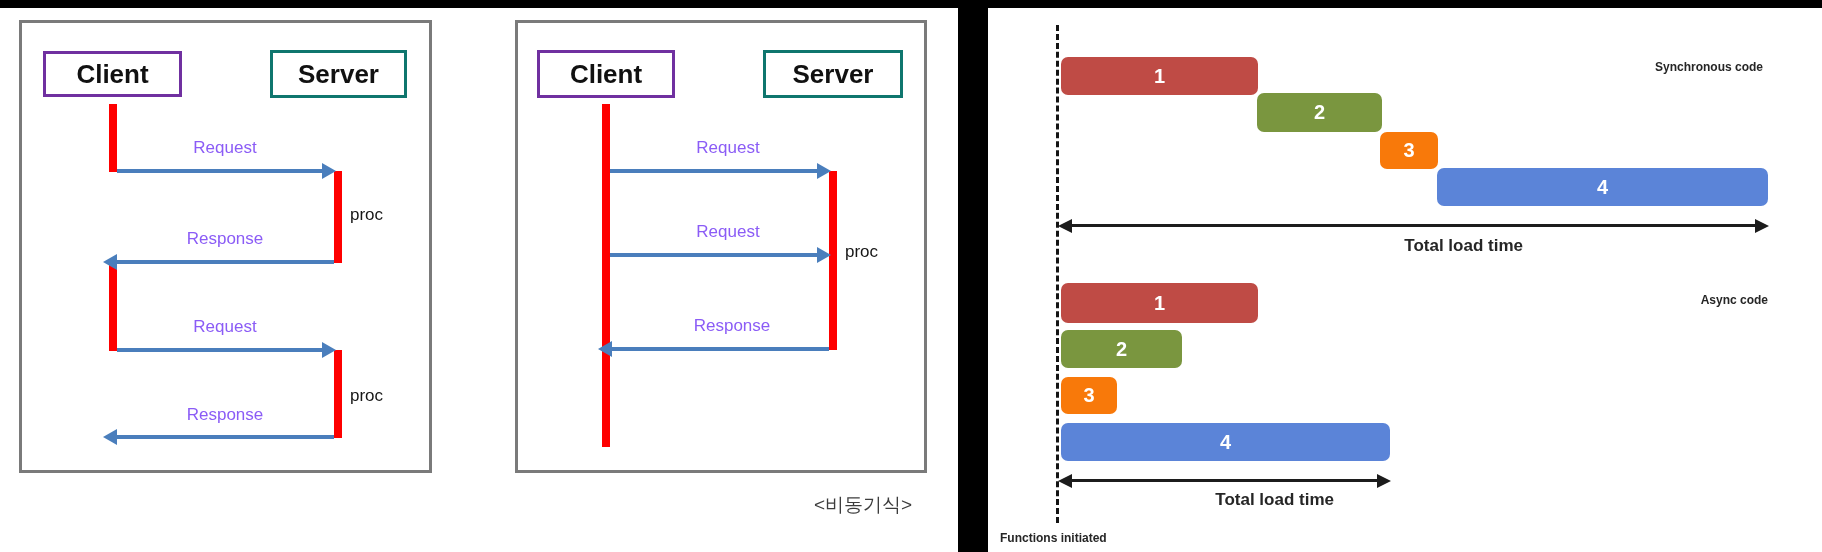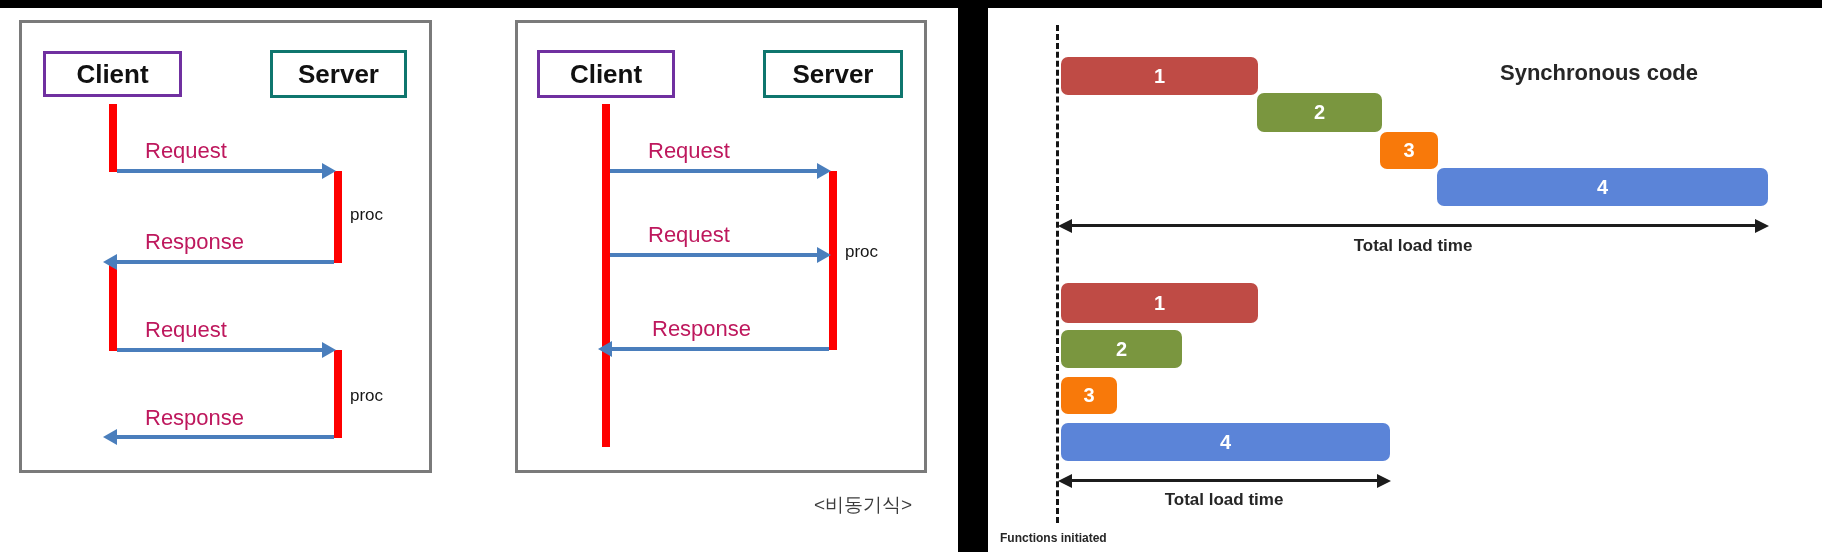--- a/index.html
+++ b/index.html
@@ -10,37 +10,37 @@
   
   .seq-frame{border:3px solid #7a7a7a;background:#ffffff;box-sizing:border-box;}
   .actor{background:#ffffff;box-sizing:border-box;display:flex;align-items:center;justify-content:center;
          font-weight:bold;font-size:26px;color:#111;letter-spacing:0px;}
   .actor.client{border:3px solid #7030a0;}
   .actor.server{border:3px solid #0f766e;}
   .redbar{width:8px;background:#fe0000;}
   .bline{height:4px;background:#4a7ebc;}
   .bhead-r{width:0;height:0;border-top:8px solid transparent;border-bottom:8px solid transparent;border-left:14px solid #4a7ebc;}
   .bhead-l{width:0;height:0;border-top:8px solid transparent;border-bottom:8px solid transparent;border-right:14px solid #4a7ebc;}
-  .msg{font-size:22px;color:#be185d;text-align:left;width:160px;}
+  .msg{font-size:17px;color:#8b5cf6;text-align:center;width:160px;}
   .proc{font-size:17px;color:#161616;}
   .cap{font-size:19px;color:#3d3d3d;text-align:center;width:190px;}
   
   .dashline{border-left:3px dashed #141414;}
   .gbar{height:38px;border-radius:7px;color:#ffffff;font-weight:bold;font-size:20px;
         display:flex;align-items:center;justify-content:center;box-sizing:border-box;}
   .gbar.c1{background:#bf4b45;}
   .gbar.c2{background:#7a963f;}
   .gbar.c3{background:#f8790a;}
   .gbar.c4{background:#5b84d8;}
   .kline{height:3px;background:#1c1c1c;}
   .khead-r{width:0;height:0;border-top:7px solid transparent;border-bottom:7px solid transparent;border-left:14px solid #1c1c1c;}
   .khead-l{width:0;height:0;border-top:7px solid transparent;border-bottom:7px solid transparent;border-right:14px solid #1c1c1c;}
   .lab{font-weight:bold;color:#262626;}
-  .lab.section{font-size:22px;}
-  .lab.total{font-size:17px;text-align:center;width:220px;}
+  .lab.section{font-size:12px;text-align:right;}
+  .lab.total{font-size:17px;text-align:right;width:220px;}
   .lab.baseline{font-size:12px;}
 </style>
 </head>
 <body>
 
 <div class="canvas">
 
   <div class="abs strip" style="left:0;top:0;width:1822px;height:8px;"></div>
   <div class="abs strip" style="left:958;top:0;left:958px;width:30px;height:552px;"></div>
 
@@ -119,20 +119,21 @@
   </div>
   <div class="abs gbar c4" style="left:1437px;top:168px;width:331px;">
     <span>4</span>
   </div>
 
   <div class="abs khead-l" style="left:1058px;top:219px;"></div>
   <div class="abs kline" style="left:1070px;top:224px;width:686px;"></div>
   <div class="abs khead-r" style="left:1755px;top:219px;"></div>
   <div class="abs lab total" style="left:1303px;top:236px;">Total load time</div>
 
+  <div class="abs lab section" style="left:1520px;top:293px;width:248px;">Async code</div>
 
   <div class="abs gbar c1" style="left:1061px;top:283px;width:197px;height:40px;">
     <span>1</span>
   </div>
   <div class="abs gbar c2" style="left:1061px;top:330px;width:121px;">
     <span>2</span>
   </div>
   <div class="abs gbar c3" style="left:1061px;top:377px;width:56px;height:37px;">
     <span>3</span>
   </div>

